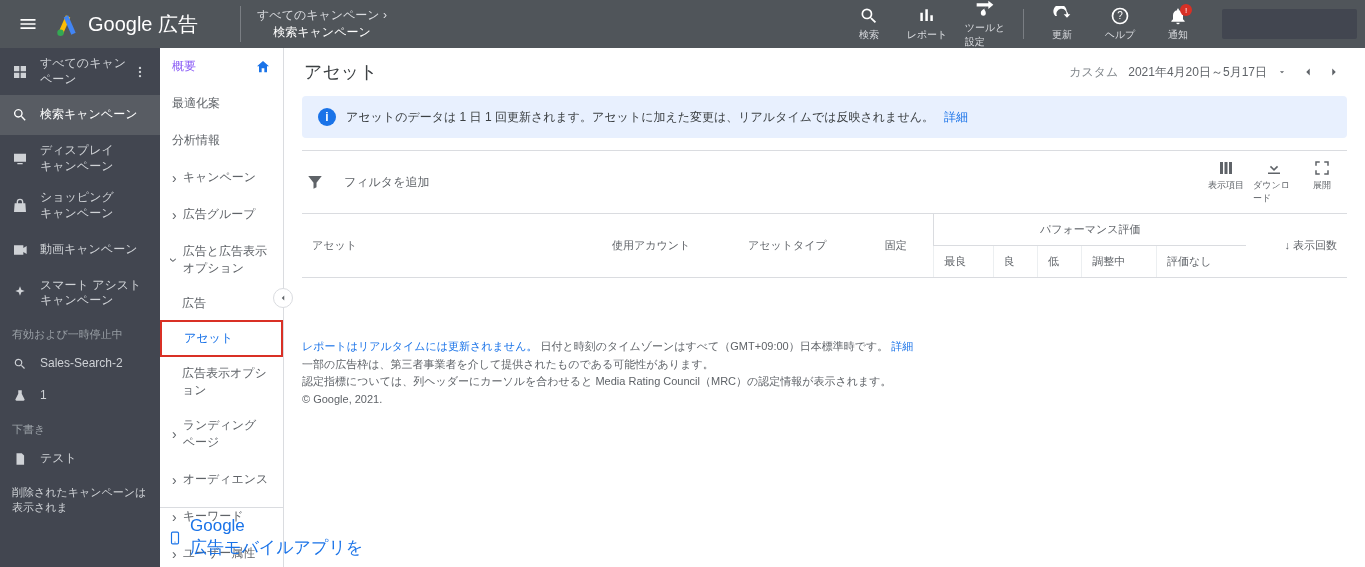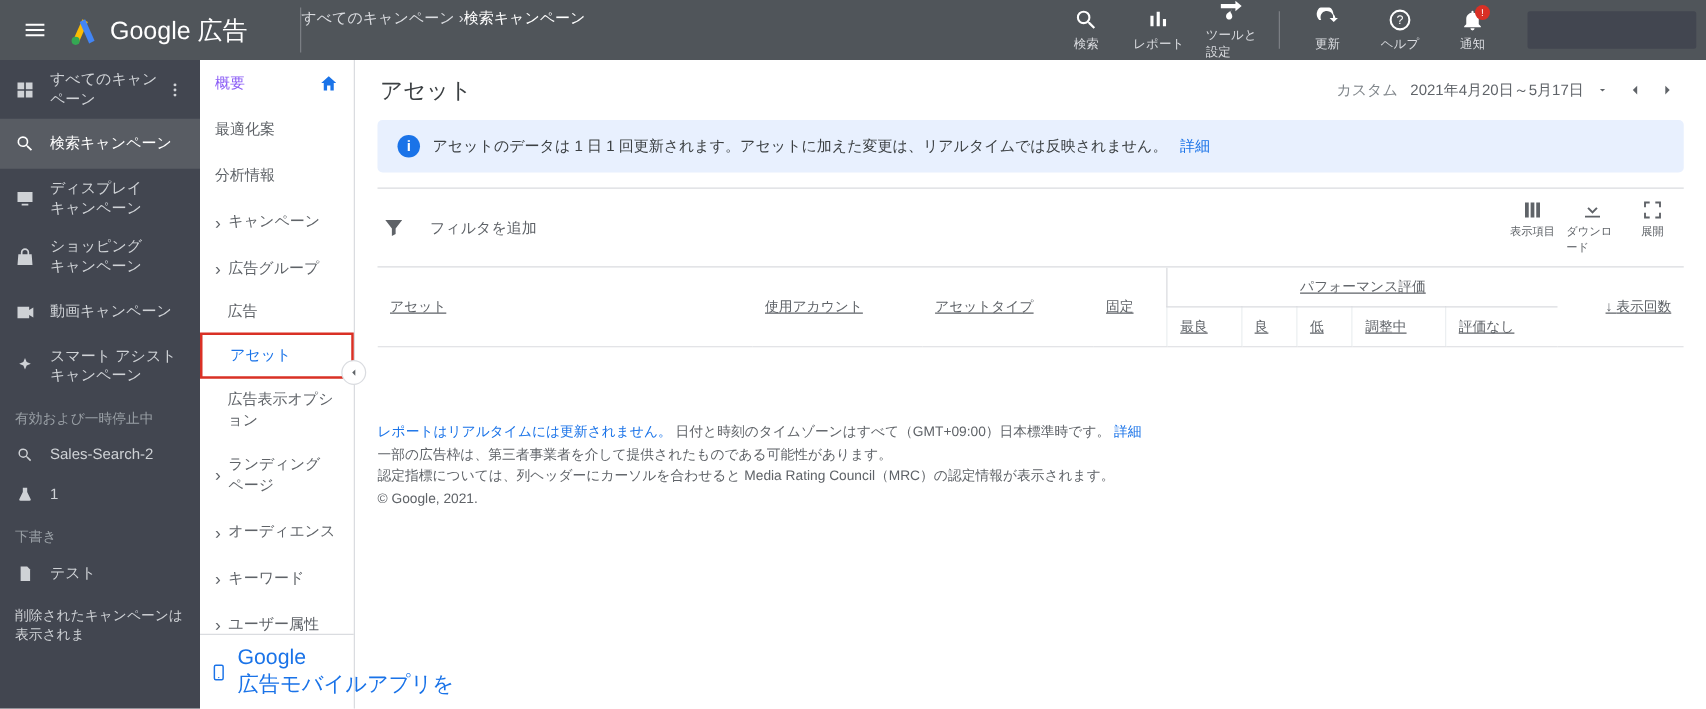--- a/index.html
+++ b/index.html
@@ -4,21 +4,21 @@
 <style>
 * { margin: 0; padding: 0; box-sizing: border-box; font-family: Arial, "Hiragino Sans", "Meiryo", sans-serif; }
 body { background: #fff; color: #3c4043; font-size: 12px; overflow: hidden; }
 
 
 .header { height: 48px; background: #50555a; color: #fff; display: flex; align-items: center; padding: 0 8px; }
 .header-left { display: flex; align-items: center; gap: 4px; }
 .menu-btn { width: 40px; height: 40px; display: flex; align-items: center; justify-content: center; cursor: pointer; }
 .logo { width: 30px; height: 30px; display: flex; align-items: center; justify-content: center; }
 .product-name { font-size: 20px; font-weight: 400; margin-left: 2px; margin-right: 38px; }
-.breadcrumb-area { border-left: 1px solid #7a7e83; height: 36px; display: flex; flex-direction: row; justify-content: center; font-size: 12px; }
+.breadcrumb-area { border-left: 1px solid #7a7e83; padding-left: 16px; height: 36px; display: flex; flex-direction: column; justify-content: center; font-size: 12px; align-items: center; }
 .breadcrumb-top { color: #dadce0; }
 .breadcrumb-bot { color: #fff; font-weight: 500; }
 .header-right { margin-left: auto; display: flex; align-items: center; gap: 10px; }
 .header-icon { width: 48px; display: flex; flex-direction: column; align-items: center; justify-content: center; cursor: pointer; position: relative; }
 .header-icon-lbl { font-size: 10px; margin-top: 2px; color: #dadce0; }
 .vdiv { width: 1px; height: 30px; background: #7a7e83; margin: 0 4px; }
 .alert-dot { position: absolute; top: -2px; right: 10px; width: 12px; height: 12px; background: #d93025; border-radius: 50%; color: #fff; font-size: 8px; display: flex; align-items: center; justify-content: center; }
 .account-chip { width: 135px; height: 30px; background: #424650; border-radius: 2px; margin-left: 10px; }
 
 
@@ -57,21 +57,21 @@
 .info-link { color: #1a73e8; cursor: pointer; }
 
 .toolbar { margin: 0 18px; border-top: 1px solid #dadce0; border-bottom: 1px solid #dadce0; display: flex; align-items: center; padding: 8px 4px; }
 .filter-area { display: flex; align-items: center; gap: 20px; color: #5f6368; cursor: pointer; flex: 1; }
 .tool-icons { display: flex; gap: 6px; }
 .tool-icon { width: 42px; display: flex; flex-direction: column; align-items: center; color: #5f6368; cursor: pointer; font-size: 9px; }
 .tool-icon svg { margin-bottom: 2px; }
 
 .table-wrap { margin: 0 18px; overflow-x: auto; }
 table.grid { width: 100%; border-collapse: collapse; font-size: 11px; color: #5f6368; }
-table.grid th { text-align: left; font-weight: 400; padding: 8px 10px; border-bottom: 1px solid #dadce0; vertical-align: middle; text-decoration: underline; }
+table.grid th { text-align: left; font-weight: 400; padding: 8px 10px; border-bottom: 1px solid #dadce0; vertical-align: middle; }
 table.grid th.group { text-align: center; border-bottom: 1px solid #dadce0; border-left: 1px solid #dadce0; }
 table.grid th.sub { text-align: left; border-left: 1px solid #eceff1; }
 table.grid th.right { text-align: right; }
 .sort-ind::before { content: "↓ "; }
 
 .footer-notes { margin: 60px 18px 10px; font-size: 11px; color: #5f6368; line-height: 1.6; }
 .footer-notes .link { color: #1a73e8; cursor: pointer; }
 
 svg { display: block; }
 </style>
@@ -245,20 +245,23 @@
           </svg>
         </span>
     </div>
     <div class="sl-item">最適化案</div>
     <div class="sl-item">分析情報</div>
     <div class="sl-item col">
         <span>キャンペーン</span>
       </div>
     <div class="sl-item col">
         <span>広告グループ</span>
+      </div>
+    <div class="sl-item exp">
+        <span>広告と広告表示オプション</span>
       </div>
     <div class="sl-sub">広告</div>
     <div class="sl-sub sel">アセット</div>
     <div class="sl-sub">広告表示オプション</div>
     <div class="sl-item col">
         <span>ランディング ページ</span>
       </div>
     <div class="sl-item col">
         <span>オーディエンス</span>
       </div>

